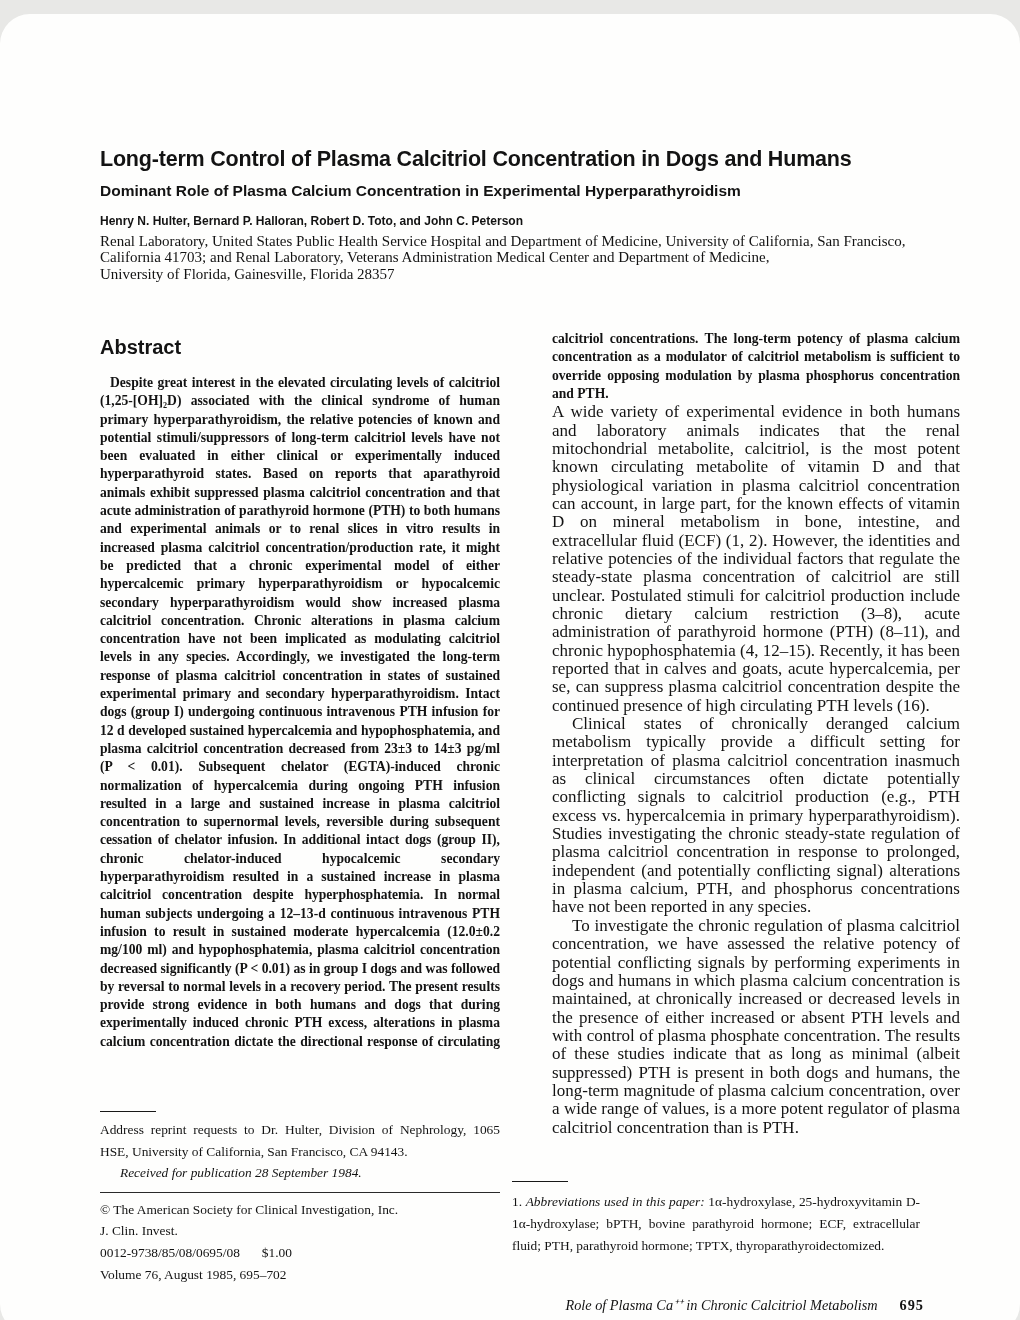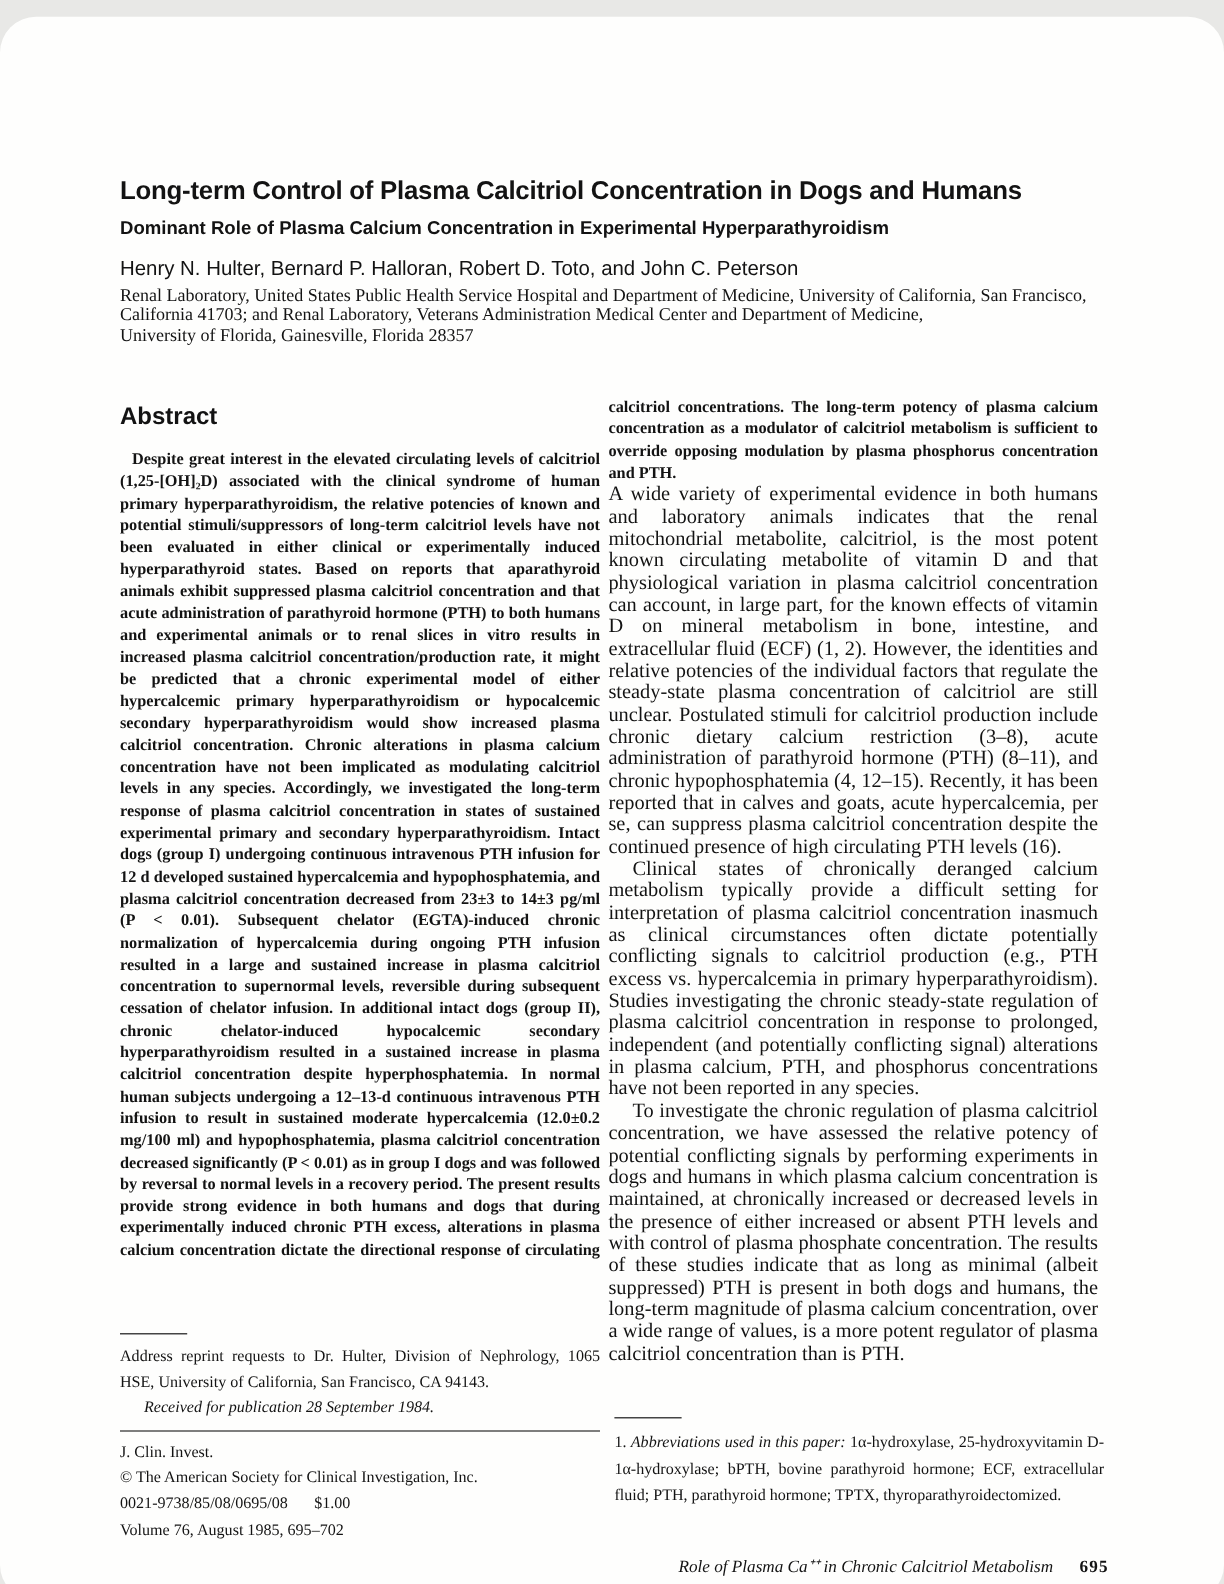--- a/index.html
+++ b/index.html
@@ -20,30 +20,30 @@
     font-family:"Liberation Sans", sans-serif;
     font-weight:bold; font-size:21.5px; line-height:1.15;
     letter-spacing:-0.2px; margin:0;
   }
   .subtitle {
     font-family:"Liberation Sans", sans-serif;
     font-weight:bold; font-size:15.5px; margin:10px 0 0 0;
   }
   .authors {
     font-family:"Liberation Sans", sans-serif;
-    font-weight:normal; font-size:17px; margin:14px 0 0 0;
+    font-weight:bold; font-size:12px; margin:14px 0 0 0;
   }
   .affiliation {
     font-size:15px; line-height:16.6px;
     margin:5px 0 0 0;
   }
 
   
   .col-left  { position:absolute; left:100px; top:322px; width:400px; }
-  .col-right { position:absolute; left:507px; top:316px; width:408px; }
+  .col-right { position:absolute; left:552px; top:316px; width:408px; }
 
   h2.section {
     font-family:"Liberation Sans", sans-serif;
     font-weight:bold; font-size:20px; margin:0 0 15px 0;
   }
   .abs-body {
     font-weight:bold; font-size:13.6px; line-height:18.3px;
     text-align:justify; text-align-last:justify;
     text-indent:10px; margin:0;
   }
@@ -113,23 +113,23 @@
       <p class="indent">To investigate the chronic regulation of plasma calcitriol concentration, we have assessed the relative potency of potential conflicting signals by performing experiments in dogs and humans in which plasma calcium concentration is maintained, at chronically increased or decreased levels in the presence of either increased or absent PTH levels and with control of plasma phosphate concentration. The results of these studies indicate that as long as minimal (albeit suppressed) PTH is present in both dogs and humans, the long-term magnitude of plasma calcium concentration, over a wide range of values, is a more potent regulator of plasma calcitriol concentration than is PTH.</p>
     </div>
   </div>
 
   <div class="fn-left">
     <div class="rule-short"></div>
     <p class="fn-reprint">Address reprint requests to Dr. Hulter, Division of Nephrology, 1065 HSE, University of California, San Francisco, CA 94143.</p>
     <p class="received">Received for publication 28 September 1984.</p>
     <div class="rule-long"></div>
     <div class="journal-block">
+      <p>© The American Society for Clinical Investigation, Inc.</p>
       <p>J. Clin. Invest.</p>
-      <p>© The American Society for Clinical Investigation, Inc.</p>
-      <p><span>0021-9738/85/08/0695/08</span><span class="price">$1.00</span></p>
+      <p><span>0012-9738/85/08/0695/08</span><span class="price">$1.00</span></p>
       <p>Volume 76, August 1985, 695–702</p>
     </div>
   </div>
 
   <div class="fn-right">
     <div class="rule-short"></div>
     <p style="margin:0"><span>1. </span><i>Abbreviations used in this paper:</i><span> 1α-hydroxylase, 25-hydroxyvitamin D-1α-hydroxylase; bPTH, bovine parathyroid hormone; ECF, extracellular fluid; PTH, parathyroid hormone; TPTX, thyroparathyroidectomized.</span></p>
   </div>
 
   <div class="running-footer">

